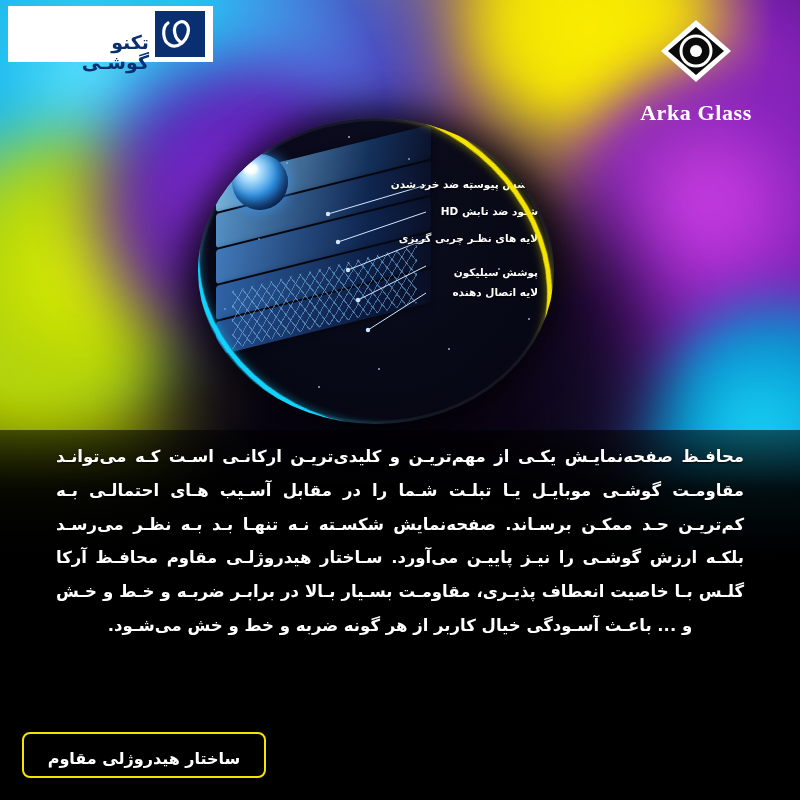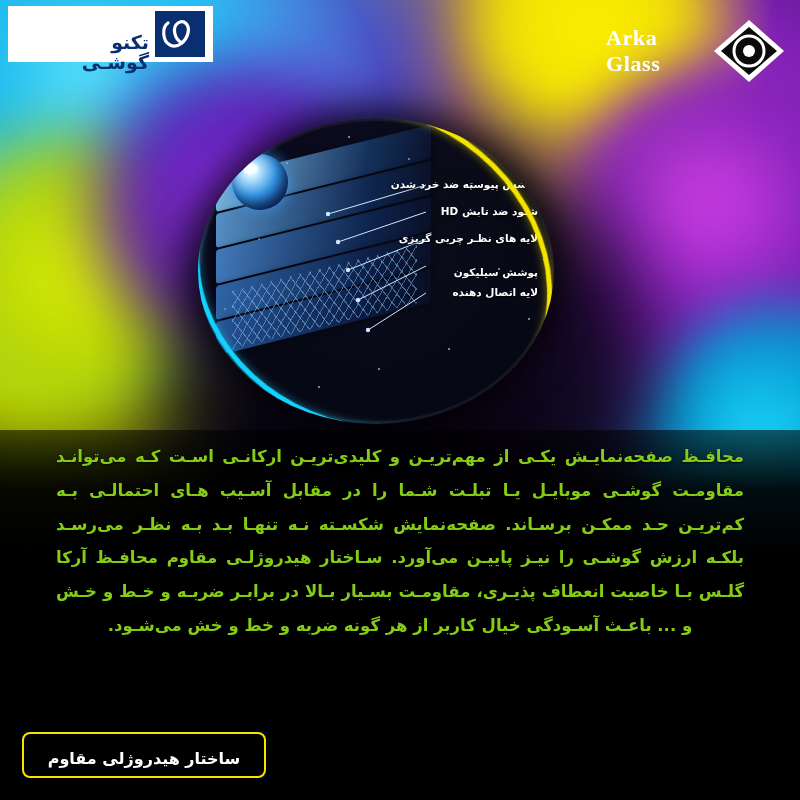--- a/index.html
+++ b/index.html
@@ -100,21 +100,21 @@
     color: #0a2f70;
     font-weight: bold;
     font-size: 19px;
     letter-spacing: .5px;
   }
 
   
   .arka {
     position: absolute; right: 14px; top: 18px;
     width: 180px;
-    display: flex; flex-direction: row; align-items: center; gap: 4px;
+    display: flex; flex-direction: column; align-items: center; gap: 16px;
   }
   .arka-mark {
     width: 74px; height: 66px;
     display: flex; align-items: center; justify-content: center;
   }
   .arka-name {
     color: #ffffff;
     font-size: 22px;
     font-weight: bold;
     letter-spacing: .6px;
@@ -226,21 +226,21 @@
   .c1 { top: 60px; }
   .c2 { top: 87px; }
   .c3 { top: 114px; }
   .c4 { top: 148px; }
   .c5 { top: 168px; }
 
   
   .body-text {
     position: absolute;
     left: 56px; right: 56px; top: 440px;
-    color: #84cc16;
+    color: #ffffff;
     direction: rtl;
     text-align: justify;
     text-align-last: center;
     font-size: 16.5px;
     font-weight: bold;
     line-height: 2.05;
     letter-spacing: .2px;
     text-shadow: 0 1px 2px rgba(0,0,0,.8);
   }
 

